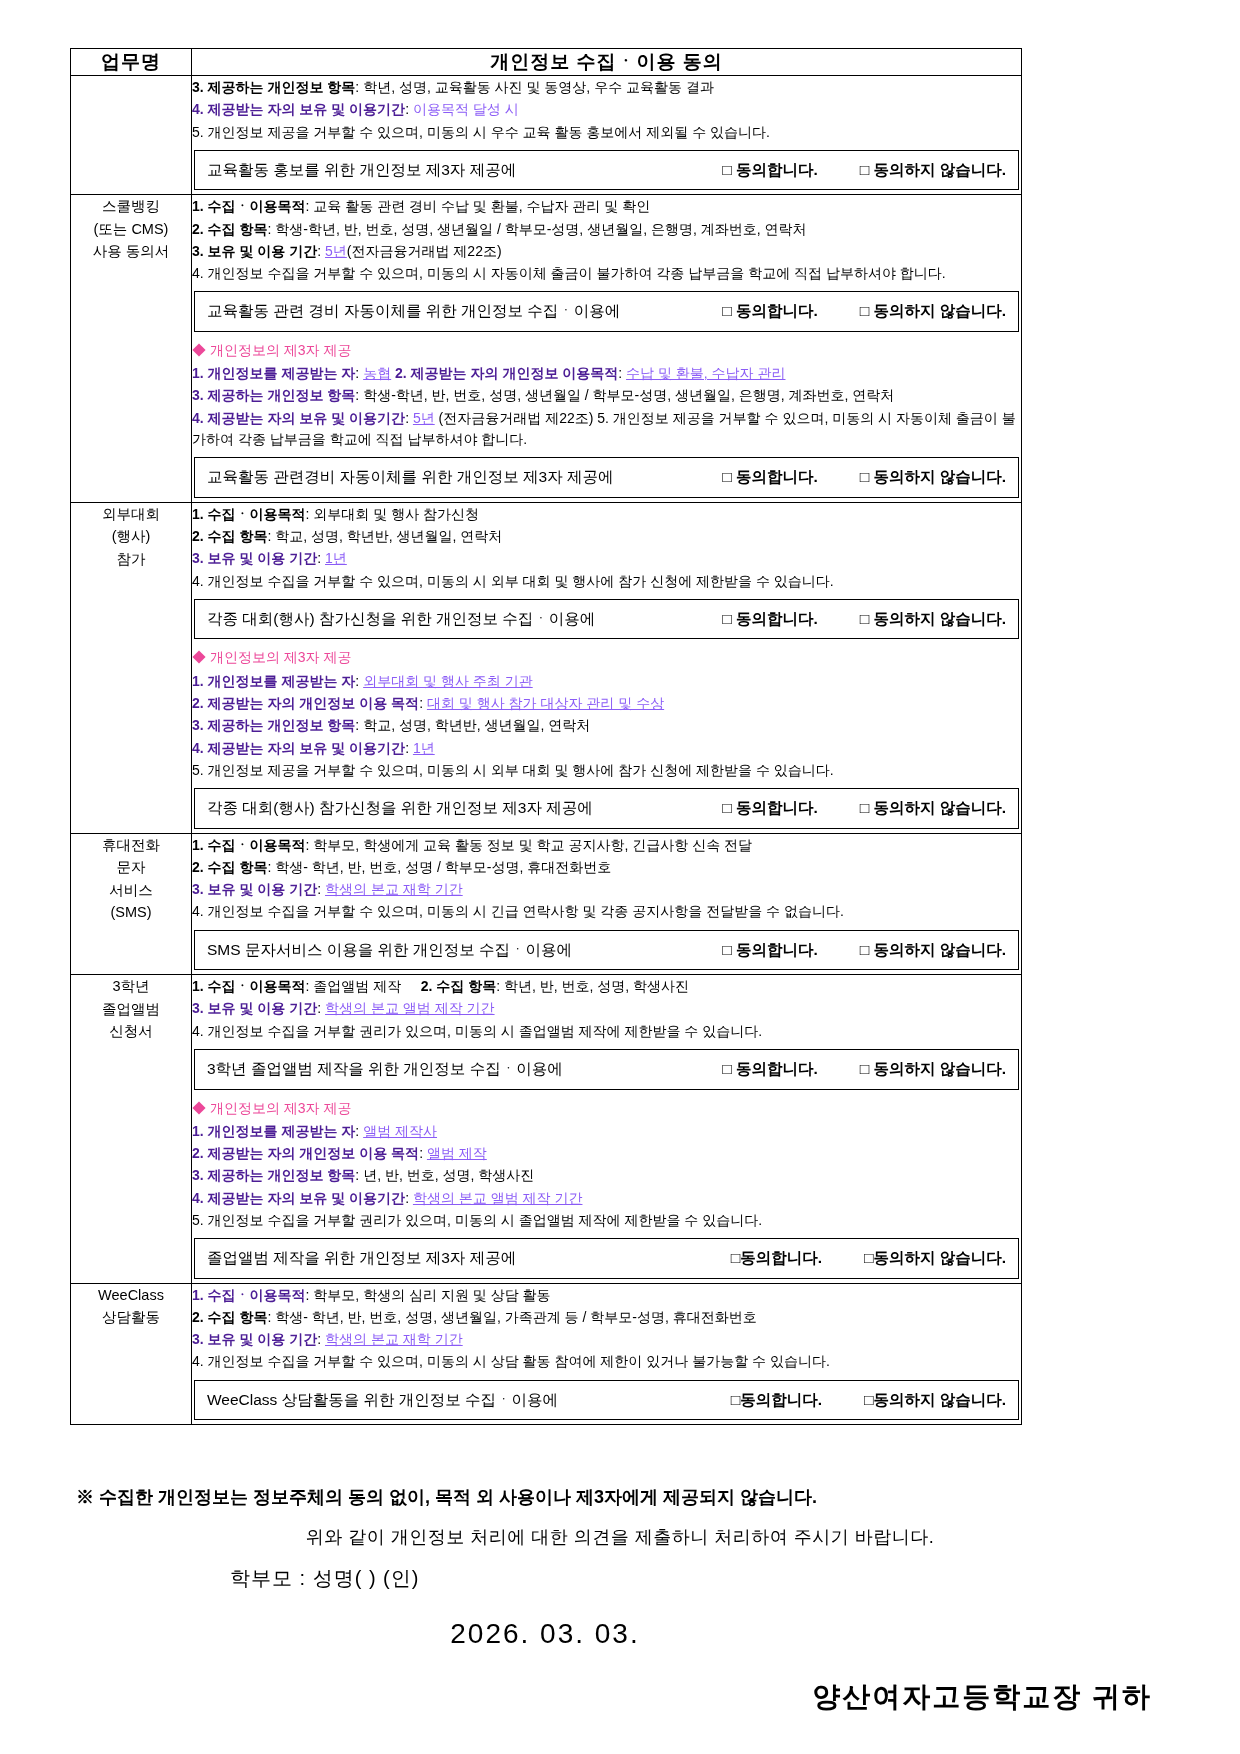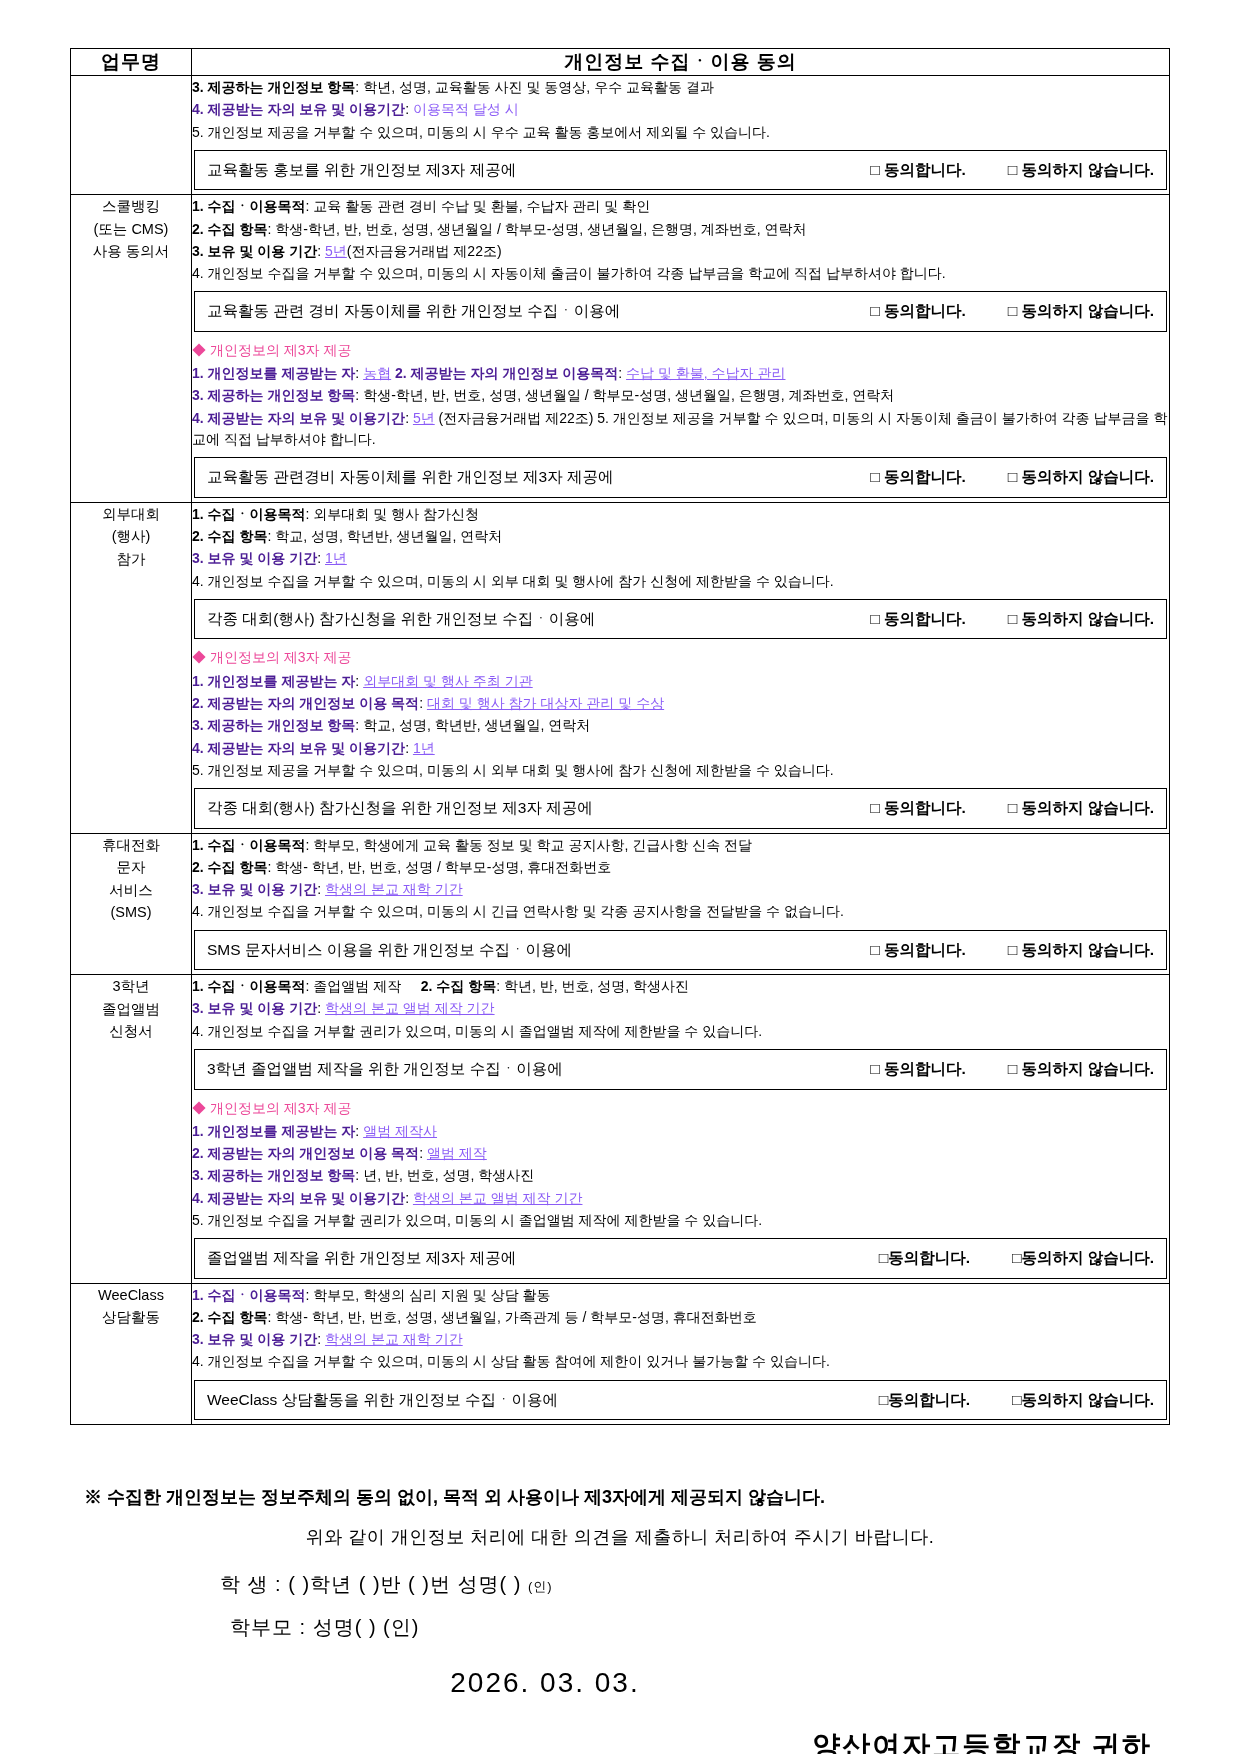--- a/index.html
+++ b/index.html
@@ -14,21 +14,21 @@
     color: #000;
     position: relative;
   }
   .page {
     padding: 48px 70px 0 70px;
     box-sizing: border-box;
     width: 1240px;
   }
   table.consent {
     border-collapse: collapse;
-    width: 1100px;
+    width: 952px;
     table-layout: fixed;
   }
   table.consent td, table.consent th {
     border: 1px solid #000;
     vertical-align: top;
     padding: 0;
   }
   thead th {
     font-size: 19px;
     font-weight: bold;
@@ -76,21 +76,21 @@
     margin-bottom: 2px;
     font-size: 14px;
   }
   .notes {
     margin-top: 60px;
     width: 1100px;
   }
   .note-star {
     font-size: 18px;
     font-weight: bold;
-    margin-left: 14px;
+    margin-left: 6px;
   }
   .note-sub {
     font-size: 18px;
     text-align: center;
     margin-top: 16px;
     letter-spacing: 0.5px;
   }
   .sign-row {
     font-size: 20px;
     margin-top: 22px;
@@ -272,24 +272,20 @@
           </div>
         </td>
       </tr>
 
     </tbody>
   </table>
 
   <div class="notes">
     <div class="note-star">※ 수집한 개인정보는 정보주체의 동의 없이, 목적 외 사용이나 제3자에게 제공되지 않습니다.</div>
     <div class="note-sub">위와 같이 개인정보 처리에 대한 의견을 제출하니 처리하여 주시기 바랍니다.</div>
-    <div class="sign-row">
-      <span>학 생 :    (    )학년 (    )반 (    )번 성명(                )</span>
-      <span class="small">(인)</span>
-    </div>
     <div class="sign-row2">
       <span>학부모 :                                  성명(                )</span>
       <span class="small">(인)</span>
     </div>
     <div class="date-line">2026. 03. 03.</div>
     <div class="school-line">양산여자고등학교장 귀하</div>
   </div>
 
 </div>
 

